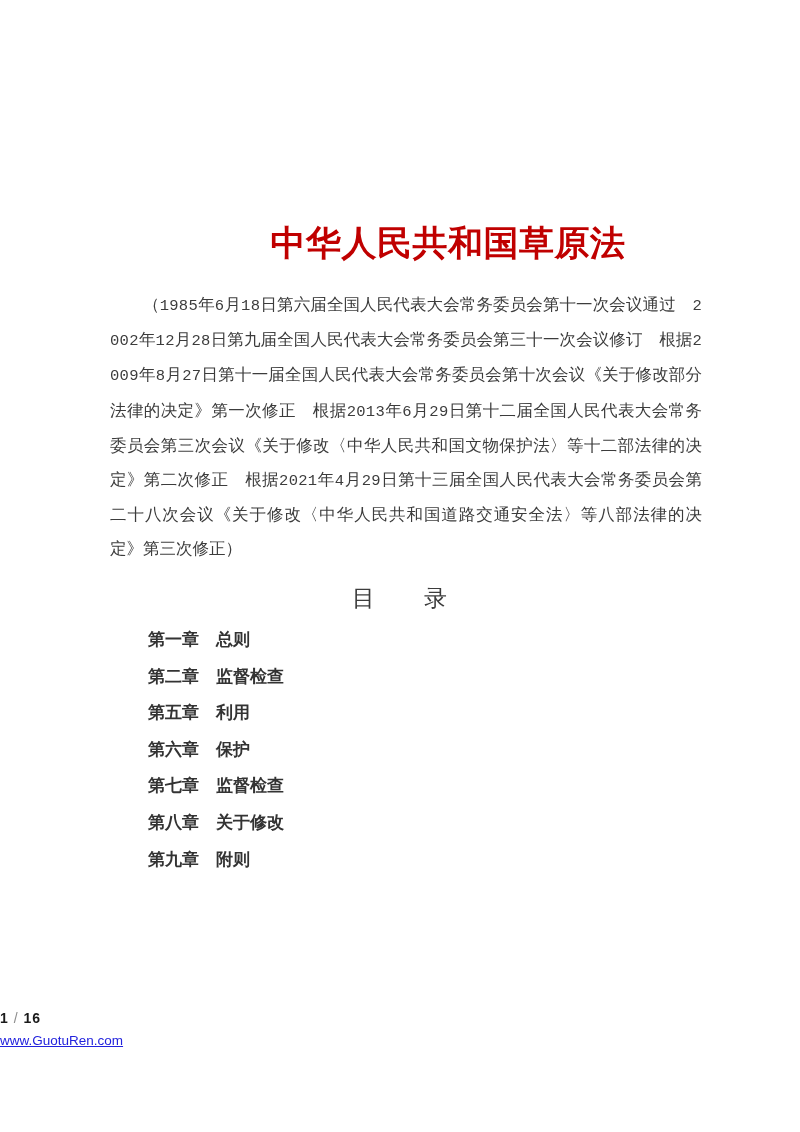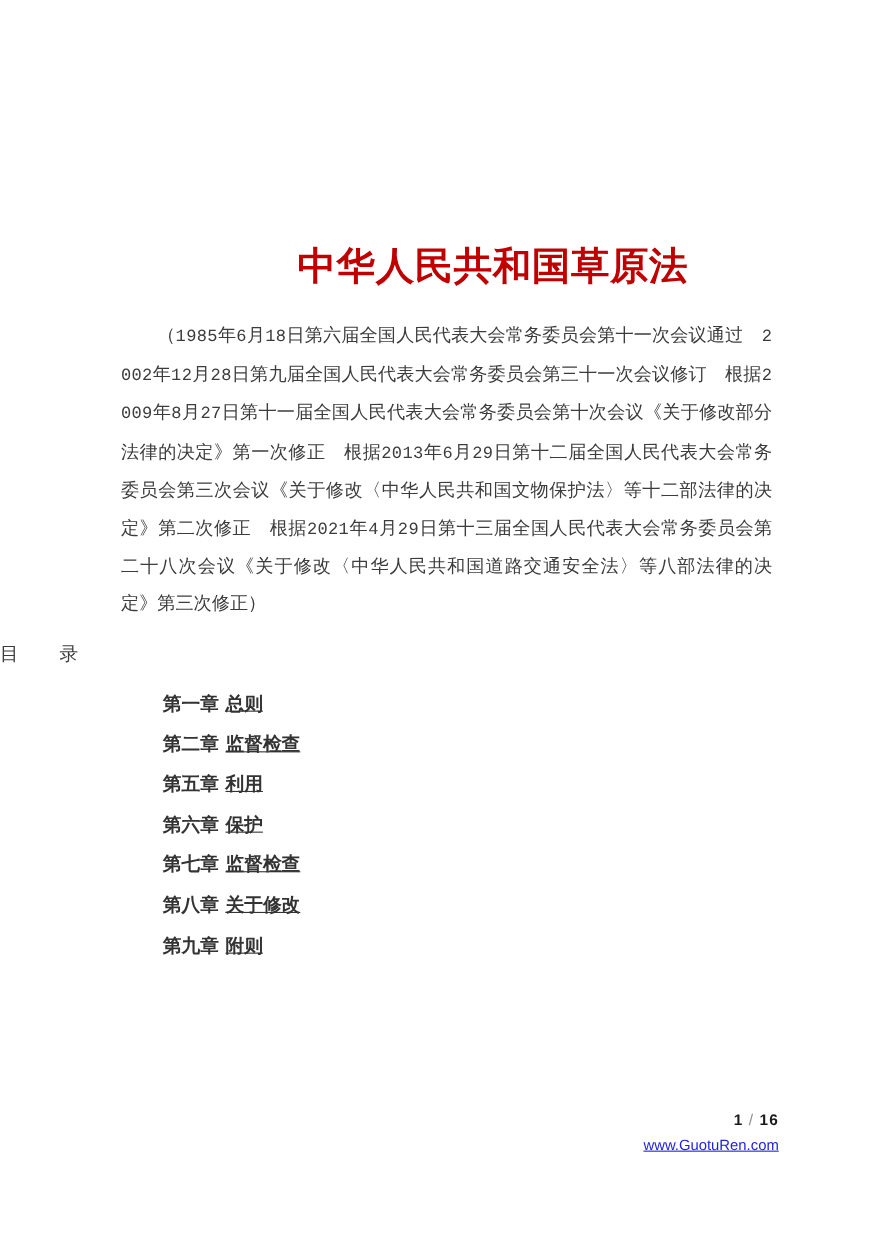--- a/index.html
+++ b/index.html
@@ -59,23 +59,23 @@
     font-size: 15.5px;
     letter-spacing: 0.3px;
   }
 
   
   .toc-heading {
     position: absolute;
     top: 583px;
     left: 0;
     width: 800px;
-    text-align: left;
+    text-align: center;
     font-family: "Liberation Serif", "DejaVu Serif", serif;
-    font-size: 17px;
+    font-size: 23px;
     color: #3c3c3c;
     letter-spacing: 1px;
     white-space: pre;
   }
 
   
   .toc-list {
     position: absolute;
     top: 622px;
     left: 148px;
@@ -88,31 +88,30 @@
     font-weight: bold;
     font-size: 17px;
     color: #333333;
     white-space: nowrap;
   }
   .toc-item .chap-no {
     display: inline-block;
   }
   .toc-item .chap-name {
     display: inline-block;
-    margin-left: 6px;
-    text-decoration: underline;
+    margin-left: 17px;
   }
 
   
   .footer {
     position: absolute;
     top: 1008px;
     left: 0;
     width: 708px;
-    text-align: right;
+    text-align: left;
   }
   .page-num {
     font-family: "Liberation Sans", "DejaVu Sans", sans-serif;
     font-size: 14px;
     font-weight: bold;
     color: #1a1a1a;
     letter-spacing: 1px;
     line-height: 20px;
     white-space: pre;
   }

